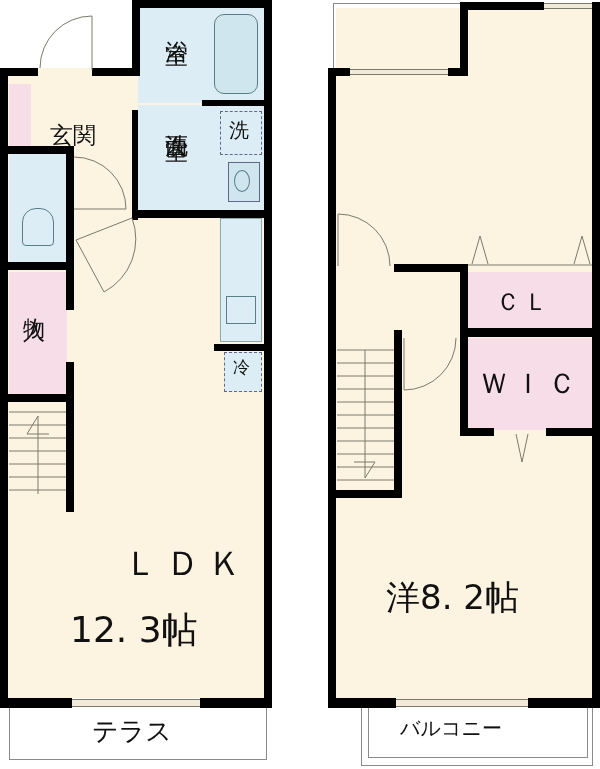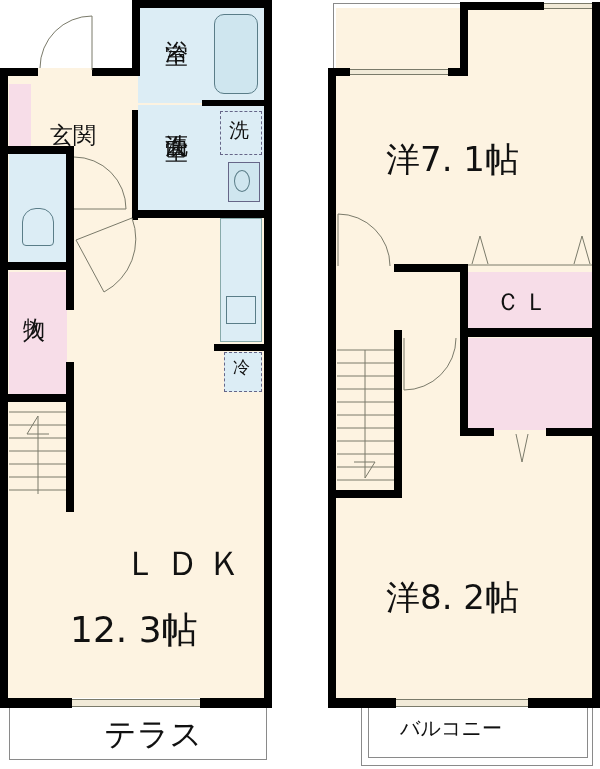--- a/index.html
+++ b/index.html
@@ -14,21 +14,21 @@
   .vlabel{position:absolute;color:#111;writing-mode:vertical-rl;text-orientation:upright;line-height:1;letter-spacing:2px;}
   .win{position:absolute;background:#f1ead8;border-top:1px solid #7a7a6a;border-bottom:1px solid #7a7a6a;box-sizing:border-box;}
   svg{position:absolute;overflow:visible;}
 </style>
 </head>
 <body>
 
 <div class="abs" style="left:0;top:0;width:280px;height:769px;">
 
   <div class="outline" style="left:9px;top:700px;width:258px;height:60px;"></div>
-  <div class="label" style="left:104px;top:718px;font-size:32px;">テラス</div>
+  <div class="label" style="left:92px;top:718px;font-size:26px;">テラス</div>
 
   <div class="floor" style="left:8px;top:68px;width:256px;height:630px;"></div>
   <div class="wet" style="left:138px;top:8px;width:126px;height:95px;"></div>
   <div class="wet" style="left:138px;top:105px;width:126px;height:106px;"></div>
   <div class="wet" style="left:9px;top:152px;width:58px;height:110px;"></div>
   <div class="storage" style="left:9px;top:272px;width:58px;height:124px;"></div>
   <div class="storage" style="left:9px;top:84px;width:22px;height:62px;"></div>
   <div class="wet" style="left:220px;top:218px;width:42px;height:124px;border:1px solid #8aa;box-sizing:border-box;"></div>
   <div class="wet" style="left:224px;top:352px;width:38px;height:40px;border:1px dashed #668;box-sizing:border-box;"></div>
   <div class="wet" style="left:220px;top:111px;width:42px;height:44px;border:1px dashed #668;box-sizing:border-box;"></div>
@@ -155,16 +155,16 @@
     <g fill="none" stroke="#7a7a6a" stroke-width="1">
       <polyline points="4,32 12,4 20,32"></polyline>
         <polyline points="106,32 114,4 122,32"></polyline>
       <line x1="0" y1="33" x2="124" y2="33"></line>
     </g>
   </svg>
   <svg style="left:174px;top:430px;" width="52" height="36">
     <polyline points="22,4 28,32 34,4" fill="none" stroke="#7a7a6a" stroke-width="1"></polyline>
   </svg>
 
-  <div class="label" style="left:66px;top:142px;font-size:34px;">洋7. 1帖</div>
   <div class="label" style="left:176px;top:290px;font-size:24px;letter-spacing:4px;">ＣＬ</div>
+  <div class="label" style="left:160px;top:370px;font-size:28px;letter-spacing:6px;">ＷＩＣ</div>
   <div class="label" style="left:66px;top:580px;font-size:34px;">洋8. 2帖</div>
 </div>
 
 </body></html>

